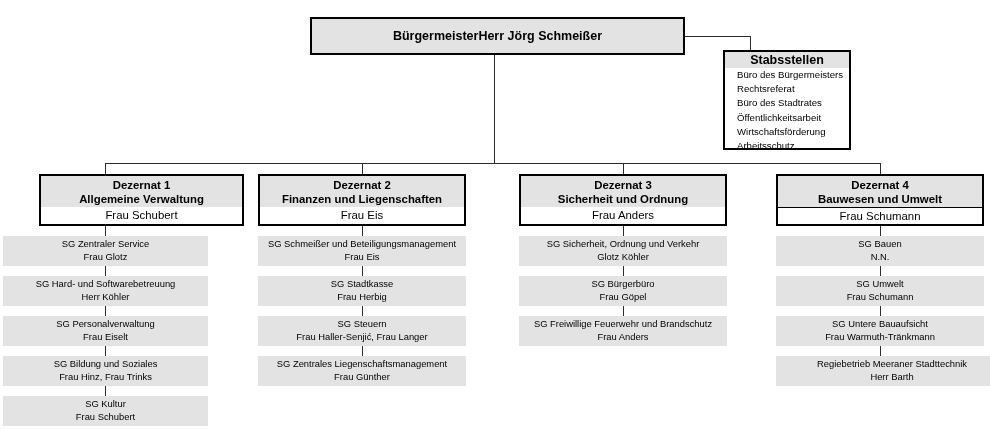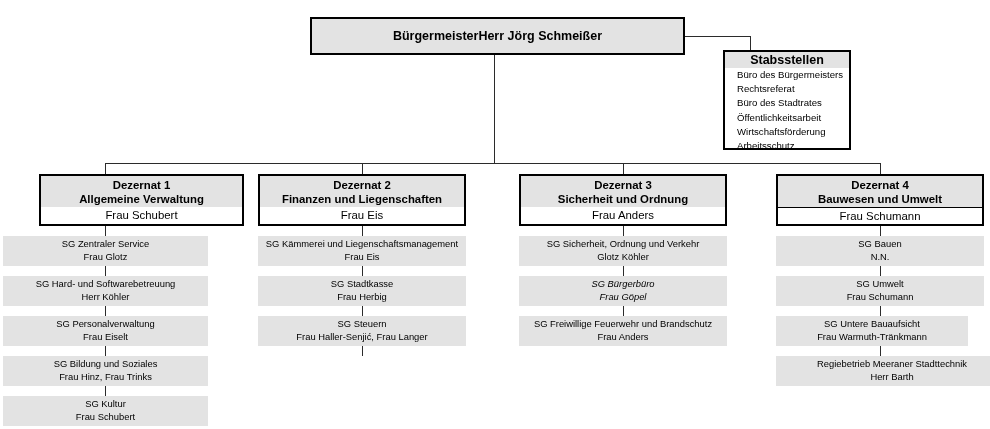--- a/index.html
+++ b/index.html
@@ -171,54 +171,58 @@
   <div class="deptbox" style="left:258px;top:174px;width:208px;height:52px;">
     <div class="depthdr">
       <div>Dezernat 2</div>
       <div>Finanzen und Liegenschaften</div>
     </div>
     <div class="deptname">Frau Eis</div>
   </div>
 
   <div class="ln ln-v" style="left:362px;top:226px;height:10px;"></div>
   <div class="unitbox" style="left:258px;top:236px;width:208px;height:30px;">
-    <span class="ut">SG Kämmerei und Liegenschaftsmanagement</span>
+    <span class="ut">SG Schmeißer und Beteiligungsmanagement</span>
     <span class="un">Frau Eis</span>
   </div>
 
   <div class="ln ln-v" style="left:362px;top:266px;height:10px;"></div>
   <div class="unitbox" style="left:258px;top:276px;width:208px;height:30px;">
     <span class="ut">SG Stadtkasse</span>
     <span class="un">Frau Herbig</span>
   </div>
 
   <div class="ln ln-v" style="left:362px;top:306px;height:10px;"></div>
   <div class="unitbox" style="left:258px;top:316px;width:208px;height:30px;">
     <span class="ut">SG Steuern</span>
     <span class="un">Frau Haller-Senjić, Frau Langer</span>
   </div>
 
   <div class="ln ln-v" style="left:362px;top:346px;height:10px;"></div>
+  <div class="unitbox" style="left:258px;top:356px;width:208px;height:30px;">
+    <span class="ut">SG Zentrales Liegenschaftsmanagement</span>
+    <span class="un">Frau Günther</span>
+  </div>
 
   <div class="deptbox" style="left:519px;top:174px;width:208px;height:52px;">
     <div class="depthdr">
       <div>Dezernat 3</div>
       <div>Sicherheit und Ordnung</div>
     </div>
     <div class="deptname">Frau Anders</div>
   </div>
 
   <div class="ln ln-v" style="left:623px;top:226px;height:10px;"></div>
   <div class="unitbox" style="left:519px;top:236px;width:208px;height:30px;">
     <span class="ut">SG Sicherheit, Ordnung und Verkehr</span>
     <span class="un">Glotz Köhler</span>
   </div>
 
   <div class="ln ln-v" style="left:623px;top:266px;height:10px;"></div>
-  <div class="unitbox" style="left:519px;top:276px;width:208px;height:30px;font-style:italic;">
+  <div class="unitbox" style="left:519px;top:276px;width:208px;height:30px;">
     <span class="ut">SG Bürgerbüro</span>
     <span class="un">Frau Göpel</span>
   </div>
 
   <div class="ln ln-v" style="left:623px;top:306px;height:10px;"></div>
   <div class="unitbox" style="left:519px;top:316px;width:208px;height:30px;">
     <span class="ut">SG Freiwillige Feuerwehr und Brandschutz</span>
     <span class="un">Frau Anders</span>
   </div>
 
@@ -236,21 +240,21 @@
     <span class="un">N.N.</span>
   </div>
 
   <div class="ln ln-v" style="left:880px;top:266px;height:10px;"></div>
   <div class="unitbox" style="left:776px;top:276px;width:208px;height:30px;">
     <span class="ut">SG Umwelt</span>
     <span class="un">Frau Schumann</span>
   </div>
 
   <div class="ln ln-v" style="left:880px;top:306px;height:10px;"></div>
-  <div class="unitbox" style="left:776px;top:316px;width:192px;height:30px;">
+  <div class="unitbox" style="left:776px;top:316px;width:208px;height:30px;">
     <span class="ut">SG Untere Bauaufsicht</span>
     <span class="un">Frau Warmuth-Tränkmann</span>
   </div>
 
   <div class="ln ln-v" style="left:880px;top:346px;height:10px;"></div>
   <div class="unitbox" style="left:776px;top:356px;width:232px;height:30px;">
     <span class="ut">Regiebetrieb Meeraner Stadttechnik</span>
     <span class="un">Herr Barth</span>
   </div>
 

